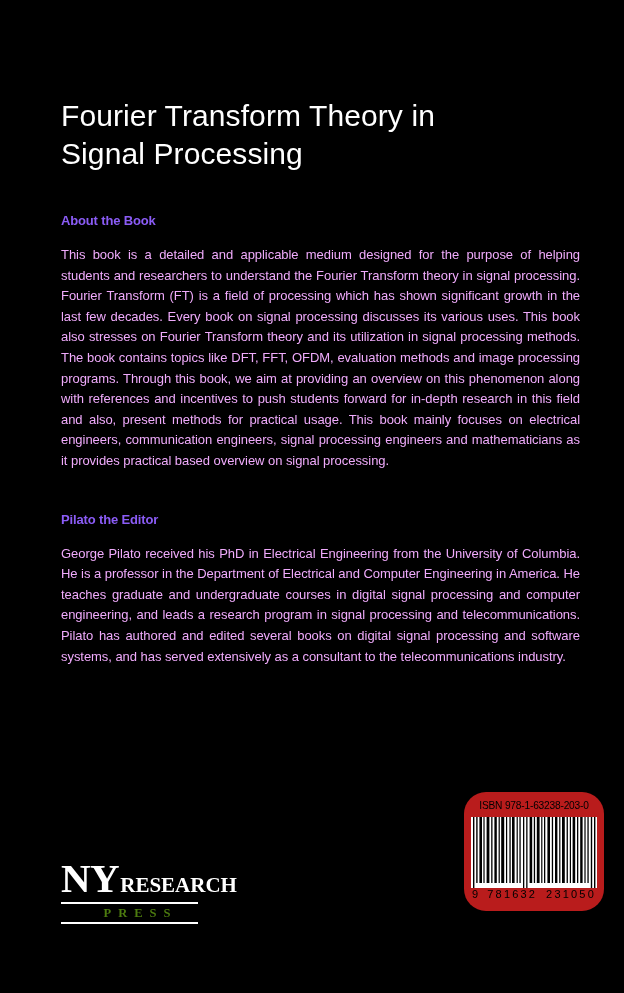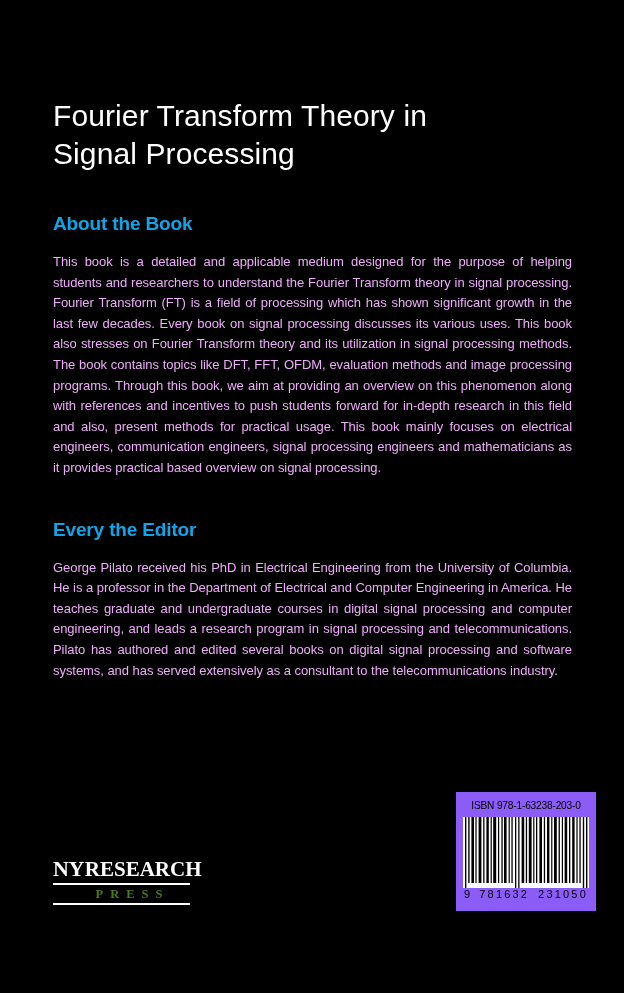--- a/index.html
+++ b/index.html
@@ -13,20 +13,21 @@
     position: relative;
     overflow: hidden;
     font-family: "Liberation Sans", sans-serif;
     -webkit-font-smoothing: antialiased;
   }
 
   .cover {
     position: absolute;
     inset: 0;
     background: #000000;
+    margin-left: 8px;
   }
 
   
   .book-title {
     position: absolute;
     left: 53px;
     top: 97px;
     width: 460px;
     color: #ffffff;
     font-family: "Liberation Sans", sans-serif;
@@ -38,23 +39,23 @@
 
   
   .content {
     position: absolute;
     left: 53px;
     top: 213px;
     width: 519px;
   }
 
   .section-heading {
-    color: #0ea5e9;
-    font-family: "Liberation Sans", sans-serif;
-    font-size: 19px;
+    color: #8b5cf6;
+    font-family: "Liberation Sans", sans-serif;
+    font-size: 13px;
     font-weight: 700;
     letter-spacing: -0.15px;
     margin: 0 0 17px 0;
   }
 
   .body-text {
     color: #f0abfc;
     font-family: "Liberation Sans", sans-serif;
     font-size: 13px;
     line-height: 20.6px;
@@ -77,21 +78,21 @@
   }
   .logo-row-1 {
     display: flex;
     align-items: baseline;
     color: #ffffff;
     font-family: "Liberation Serif", serif;
     line-height: 1;
     white-space: nowrap;
   }
   .logo-ny {
-    font-size: 22px;
+    font-size: 41px;
     font-weight: 700;
     letter-spacing: -0.5px;
   }
   .logo-research {
     font-size: 21px;
     font-weight: 700;
     letter-spacing: 0px;
     margin-left: 1px;
   }
   .logo-rule {
@@ -130,26 +131,27 @@
     letter-spacing: -0.1px;
   }
 
   
   .barcode-box {
     position: absolute;
     left: 456px;
     top: 792px;
     width: 140px;
     height: 119px;
-    background: #8b5cf6;
+    background: #b91c1c;
     box-sizing: border-box;
     padding: 6px 7px 5px 7px;
     display: flex;
     flex-direction: column;
     align-items: center;
+    border-radius: 22px;
   }
   .isbn-text {
     color: #000000;
     font-family: "Liberation Sans", sans-serif;
     font-size: 10.2px;
     font-weight: 400;
     letter-spacing: -0.2px;
     white-space: nowrap;
     margin-top: 2px;
   }
@@ -181,21 +183,21 @@
   <div class="book-title">Fourier Transform Theory in Signal Processing</div>
 
   <div class="content">
 
     <div class="section-about-book">
       <div class="section-heading">About the Book</div>
       <p class="body-text">This book is a detailed and applicable medium designed for the purpose of helping students and researchers to understand the Fourier Transform theory in signal processing. Fourier Transform (FT) is a field of processing which has shown significant growth in the last few decades. Every book on signal processing discusses its various uses. This book also stresses on Fourier Transform theory and its utilization in signal processing methods. The book contains topics like DFT, FFT, OFDM, evaluation methods and image processing programs. Through this book, we aim at providing an overview on this phenomenon along with references and incentives to push students forward for in-depth research in this field and also, present methods for practical usage. This book mainly focuses on electrical engineers, communication engineers, signal processing engineers and mathematicians as it provides practical based overview on signal processing.</p>
     </div>
 
     <div class="section-editor">
-      <div class="section-heading">Every the Editor</div>
+      <div class="section-heading">Pilato the Editor</div>
       <p class="body-text">George Pilato received his PhD in Electrical Engineering from the University of Columbia. He is a professor in the Department of Electrical and Computer Engineering in America. He teaches graduate and undergraduate courses in digital signal processing and computer engineering, and leads a research program in signal processing and telecommunications. Pilato has authored and edited several books on digital signal processing and software systems, and has served extensively as a consultant to the telecommunications industry.</p>
     </div>
 
   </div>
 
   <div class="publisher">
     <div class="logo-row-1">
       <span class="logo-ny">NY</span>
       <span class="logo-research">RESEARCH</span>
     </div>

